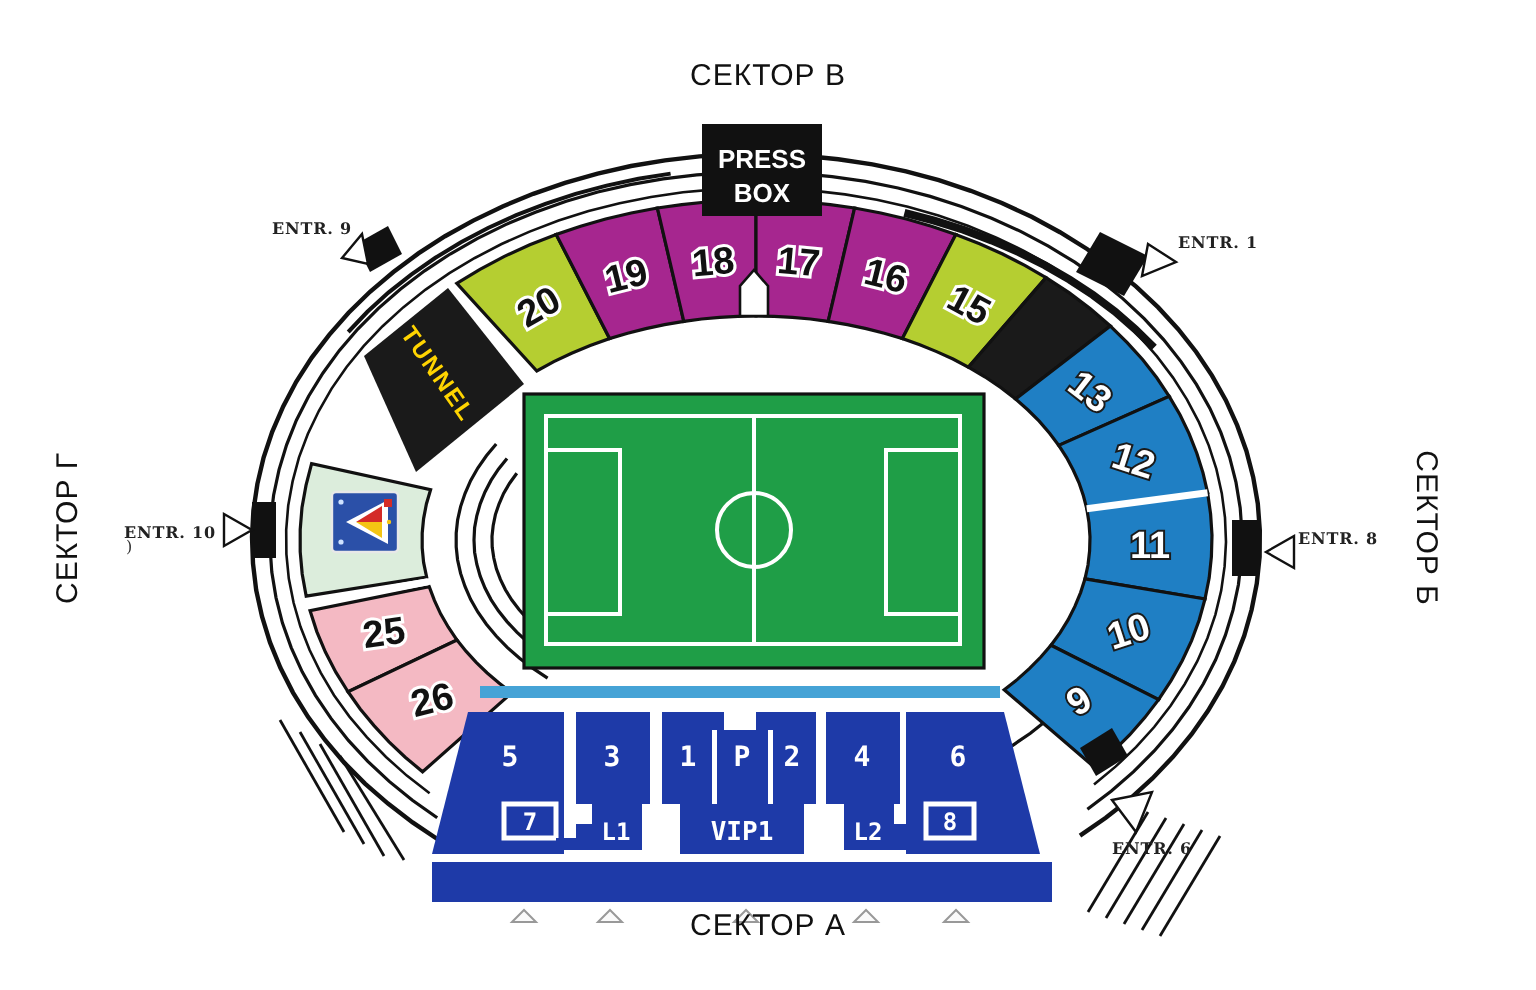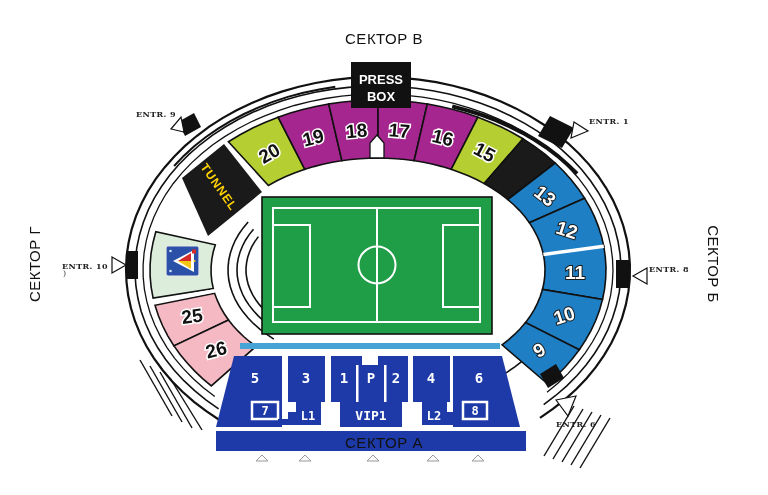--- a/index.html
+++ b/index.html
@@ -163,21 +163,21 @@
     <rect x="616" y="260" width="13" height="28" fill="#111"></rect>
     <polygon points="647,268 633,276 647,284" fill="#fff" stroke="#111" stroke-width="1.2"></polygon>
     <rect x="126" y="251" width="12" height="28" fill="#111"></rect>
     <polygon points="112,257 126,265 112,273" fill="#fff" stroke="#111" stroke-width="1.2"></polygon>
     <polygon points="540,374 556,364 564,378 548,388" fill="#111"></polygon>
     <polygon points="556,400 576,396 568,416" fill="#fff" stroke="#111" stroke-width="1.2"></polygon>
   </g>
 </svg>
 
 <div class="sector-label" style="left:384px;top:38px;">СЕКТОР В</div>
-<div class="sector-label" style="left:384px;top:442px;">СЕКТОР А</div>
+<div class="sector-label" style="left:384px;top:463px;">СЕКТОР А</div>
 <div class="sector-label rot-right" style="left:713px;top:264px;">СЕКТОР Б</div>
 <div class="sector-label rot-left" style="left:34px;top:264px;">СЕКТОР Г</div>
 
 <div class="entr" style="left:136px;top:109px;text-align:right;">ENTR. 9</div>
 <div class="entr" style="left:589px;top:116px;">ENTR. 1</div>
 <div class="entr" style="left:649px;top:264px;">ENTR. 8</div>
 <div class="entr" style="left:62px;top:261px;">ENTR. 10</div>
 <div class="entr-mark" style="left:63px;top:269px;">)</div>
 <div class="entr" style="left:556px;top:419px;">ENTR. 6</div>
 

